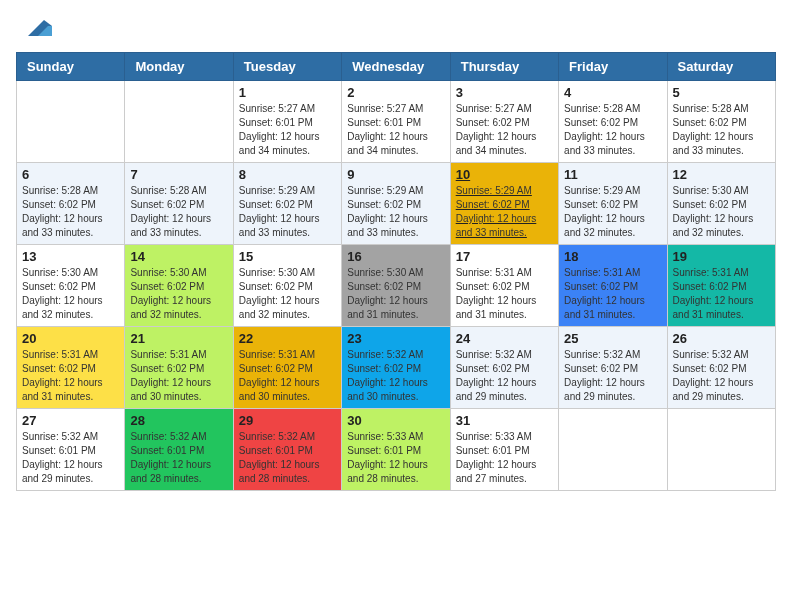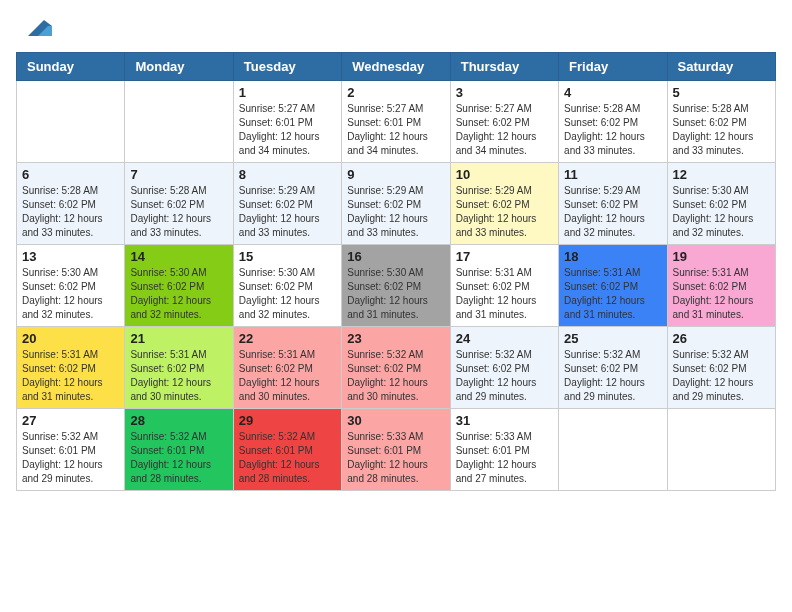--- a/index.html
+++ b/index.html
@@ -151,77 +151,77 @@
           <div class="day-info">Sunrise: 5:28 AM<br>Sunset: 6:02 PM<br>Daylight: 12 hours and 33 minutes.</div>
         </td>
         <td style="background-color: rgb(238, 244, 251);">
           <span class="day-number">8</span>
           <div class="day-info">Sunrise: 5:29 AM<br>Sunset: 6:02 PM<br>Daylight: 12 hours and 33 minutes.</div>
         </td>
         <td style="background-color: rgb(238, 244, 251);">
           <span class="day-number">9</span>
           <div class="day-info">Sunrise: 5:29 AM<br>Sunset: 6:02 PM<br>Daylight: 12 hours and 33 minutes.</div>
         </td>
-        <td style="background-color: #fef9c3;">
+        <td style="background-color: #eab308; text-decoration: underline;">
           <span class="day-number">10</span>
           <div class="day-info">Sunrise: 5:29 AM<br>Sunset: 6:02 PM<br>Daylight: 12 hours and 33 minutes.</div>
         </td>
         <td style="background-color: rgb(238, 244, 251);">
           <span class="day-number">11</span>
           <div class="day-info">Sunrise: 5:29 AM<br>Sunset: 6:02 PM<br>Daylight: 12 hours and 32 minutes.</div>
         </td>
         <td style="background-color: rgb(238, 244, 251);">
           <span class="day-number">12</span>
           <div class="day-info">Sunrise: 5:30 AM<br>Sunset: 6:02 PM<br>Daylight: 12 hours and 32 minutes.</div>
         </td>
       </tr>
       <tr>
         <td style="background-color: rgb(255, 255, 255);">
           <span class="day-number">13</span>
           <div class="day-info">Sunrise: 5:30 AM<br>Sunset: 6:02 PM<br>Daylight: 12 hours and 32 minutes.</div>
         </td>
-        <td style="background-color: #84cc16;">
+        <td style="background-color: #bef264;">
           <span class="day-number">14</span>
           <div class="day-info">Sunrise: 5:30 AM<br>Sunset: 6:02 PM<br>Daylight: 12 hours and 32 minutes.</div>
         </td>
         <td style="background-color: rgb(255, 255, 255);">
           <span class="day-number">15</span>
           <div class="day-info">Sunrise: 5:30 AM<br>Sunset: 6:02 PM<br>Daylight: 12 hours and 32 minutes.</div>
         </td>
         <td style="background-color: #a3a3a3;">
           <span class="day-number">16</span>
           <div class="day-info">Sunrise: 5:30 AM<br>Sunset: 6:02 PM<br>Daylight: 12 hours and 31 minutes.</div>
         </td>
         <td style="background-color: rgb(255, 255, 255);">
           <span class="day-number">17</span>
           <div class="day-info">Sunrise: 5:31 AM<br>Sunset: 6:02 PM<br>Daylight: 12 hours and 31 minutes.</div>
         </td>
         <td style="background-color: #3b82f6;">
           <span class="day-number">18</span>
           <div class="day-info">Sunrise: 5:31 AM<br>Sunset: 6:02 PM<br>Daylight: 12 hours and 31 minutes.</div>
         </td>
-        <td style="background-color: #f9a8d4;">
+        <td style="background-color: #14b8a6;">
           <span class="day-number">19</span>
           <div class="day-info">Sunrise: 5:31 AM<br>Sunset: 6:02 PM<br>Daylight: 12 hours and 31 minutes.</div>
         </td>
       </tr>
       <tr>
         <td style="background-color: #fde047;">
           <span class="day-number">20</span>
           <div class="day-info">Sunrise: 5:31 AM<br>Sunset: 6:02 PM<br>Daylight: 12 hours and 31 minutes.</div>
         </td>
         <td style="background-color: #bef264;">
           <span class="day-number">21</span>
           <div class="day-info">Sunrise: 5:31 AM<br>Sunset: 6:02 PM<br>Daylight: 12 hours and 30 minutes.</div>
         </td>
-        <td style="background-color: #fca5a5;">
+        <td style="background-color: #eab308;">
           <span class="day-number">22</span>
           <div class="day-info">Sunrise: 5:31 AM<br>Sunset: 6:02 PM<br>Daylight: 12 hours and 30 minutes.</div>
         </td>
-        <td style="background-color: #fca5a5;">
+        <td style="background-color: #0ea5e9;">
           <span class="day-number">23</span>
           <div class="day-info">Sunrise: 5:32 AM<br>Sunset: 6:02 PM<br>Daylight: 12 hours and 30 minutes.</div>
         </td>
         <td style="background-color: rgb(238, 244, 251);">
           <span class="day-number">24</span>
           <div class="day-info">Sunrise: 5:32 AM<br>Sunset: 6:02 PM<br>Daylight: 12 hours and 29 minutes.</div>
         </td>
         <td style="background-color: rgb(238, 244, 251);">
           <span class="day-number">25</span>
           <div class="day-info">Sunrise: 5:32 AM<br>Sunset: 6:02 PM<br>Daylight: 12 hours and 29 minutes.</div>
@@ -237,21 +237,21 @@
           <div class="day-info">Sunrise: 5:32 AM<br>Sunset: 6:01 PM<br>Daylight: 12 hours and 29 minutes.</div>
         </td>
         <td style="background-color: #22c55e;">
           <span class="day-number">28</span>
           <div class="day-info">Sunrise: 5:32 AM<br>Sunset: 6:01 PM<br>Daylight: 12 hours and 28 minutes.</div>
         </td>
         <td style="background-color: #ef4444;">
           <span class="day-number">29</span>
           <div class="day-info">Sunrise: 5:32 AM<br>Sunset: 6:01 PM<br>Daylight: 12 hours and 28 minutes.</div>
         </td>
-        <td style="background-color: #fca5a5;">
+        <td style="background-color: #bef264;">
           <span class="day-number">30</span>
           <div class="day-info">Sunrise: 5:33 AM<br>Sunset: 6:01 PM<br>Daylight: 12 hours and 28 minutes.</div>
         </td>
         <td style="background-color: rgb(255, 255, 255);">
           <span class="day-number">31</span>
           <div class="day-info">Sunrise: 5:33 AM<br>Sunset: 6:01 PM<br>Daylight: 12 hours and 27 minutes.</div>
         </td>
         <td class="empty-cell"></td>
         <td class="empty-cell"></td>
       </tr>

